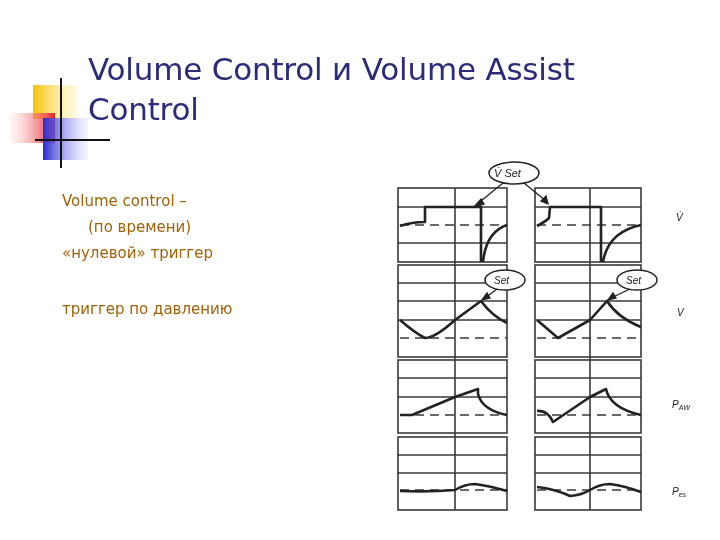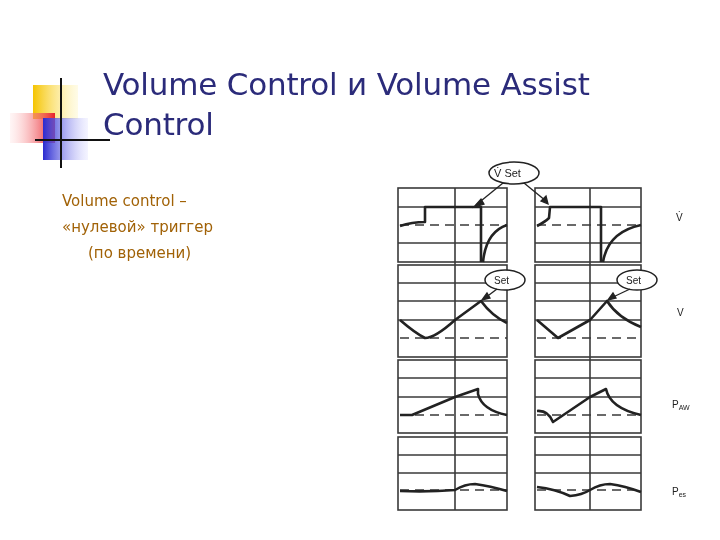--- a/index.html
+++ b/index.html
@@ -1,23 +1,23 @@
 <!DOCTYPE html>
 <html><head>
 <meta charset="utf-8">
 <style>
   html,body{margin:0;padding:0;background:#fff;}
   body{width:720px;height:540px;position:relative;overflow:hidden;font-family:"DejaVu Sans","Liberation Sans",sans-serif;}
   .logo{position:absolute;left:0;top:0;width:110px;height:170px;}
-  .title{position:absolute;left:87px;top:48px;width:560px;font-size:31px;line-height:40px;color:#2b2b7a;font-weight:normal;margin:16px;letter-spacing:-0.2px;}
+  .title{position:absolute;left:87px;top:48px;width:560px;font-size:31px;line-height:40px;color:#2b2b7a;font-weight:normal;margin:1px;letter-spacing:-0.2px;}
   .body-text{position:absolute;left:62px;top:188px;width:300px;font-size:15px;line-height:26px;color:#a16207;}
   .body-text p{margin:0;}
   .gap{height:30px;}
   .diagram{position:absolute;left:380px;top:155px;width:330px;height:370px;}
-  .ch-label{position:absolute;font-family:"Liberation Sans",sans-serif;font-size:10px;color:#222;}
+  .ch-label{position:absolute;font-family:"Liberation Sans",sans-serif;font-size:10px;color:#222;font-style:italic;}
   .ch-label sub{font-size:7px;vertical-align:-2px;}
 </style>
 </head>
 <body>
 
 <svg class="logo" viewBox="0 0 110 170">
   <defs>
     <linearGradient id="gy" x1="0" x2="1">
         <stop offset="0" stop-color="#f5c400"></stop>
         <stop offset="1" stop-color="#fff3b0" stop-opacity="0.3"></stop>
@@ -35,23 +35,24 @@
   <rect x="10" y="113" width="45" height="30" fill="url(#gr)"></rect>
   <rect x="43" y="118" width="45" height="42" fill="url(#gb)"></rect>
   <line x1="61" y1="78" x2="61" y2="168" stroke="#111" stroke-width="2"></line>
   <line x1="35" y1="140" x2="110" y2="140" stroke="#111" stroke-width="2"></line>
 </svg>
 
 <h1 class="title">Volume Control  и Volume Assist Control</h1>
 
 <div class="body-text">
   <p>Volume control –</p>
+  <p style="padding-left:26px">(по времени)</p>
   <p>«нулевой» триггер</p>
-  <p style="padding-left:26px">(по времени)</p>
   <div class="gap"></div>
+  <p>триггер по давлению</p>
 </div>
 
 <div class="diagram">
   <svg width="330" height="370" viewBox="380 155 330 370">
     <g fill="none" stroke="#3a3a3a" stroke-width="1.6">
 
       <rect x="398" y="188" width="109" height="74"></rect>
       <rect x="398" y="265" width="109" height="92"></rect>
       <rect x="398" y="360" width="109" height="73"></rect>
       <rect x="398" y="437" width="109" height="73"></rect>

